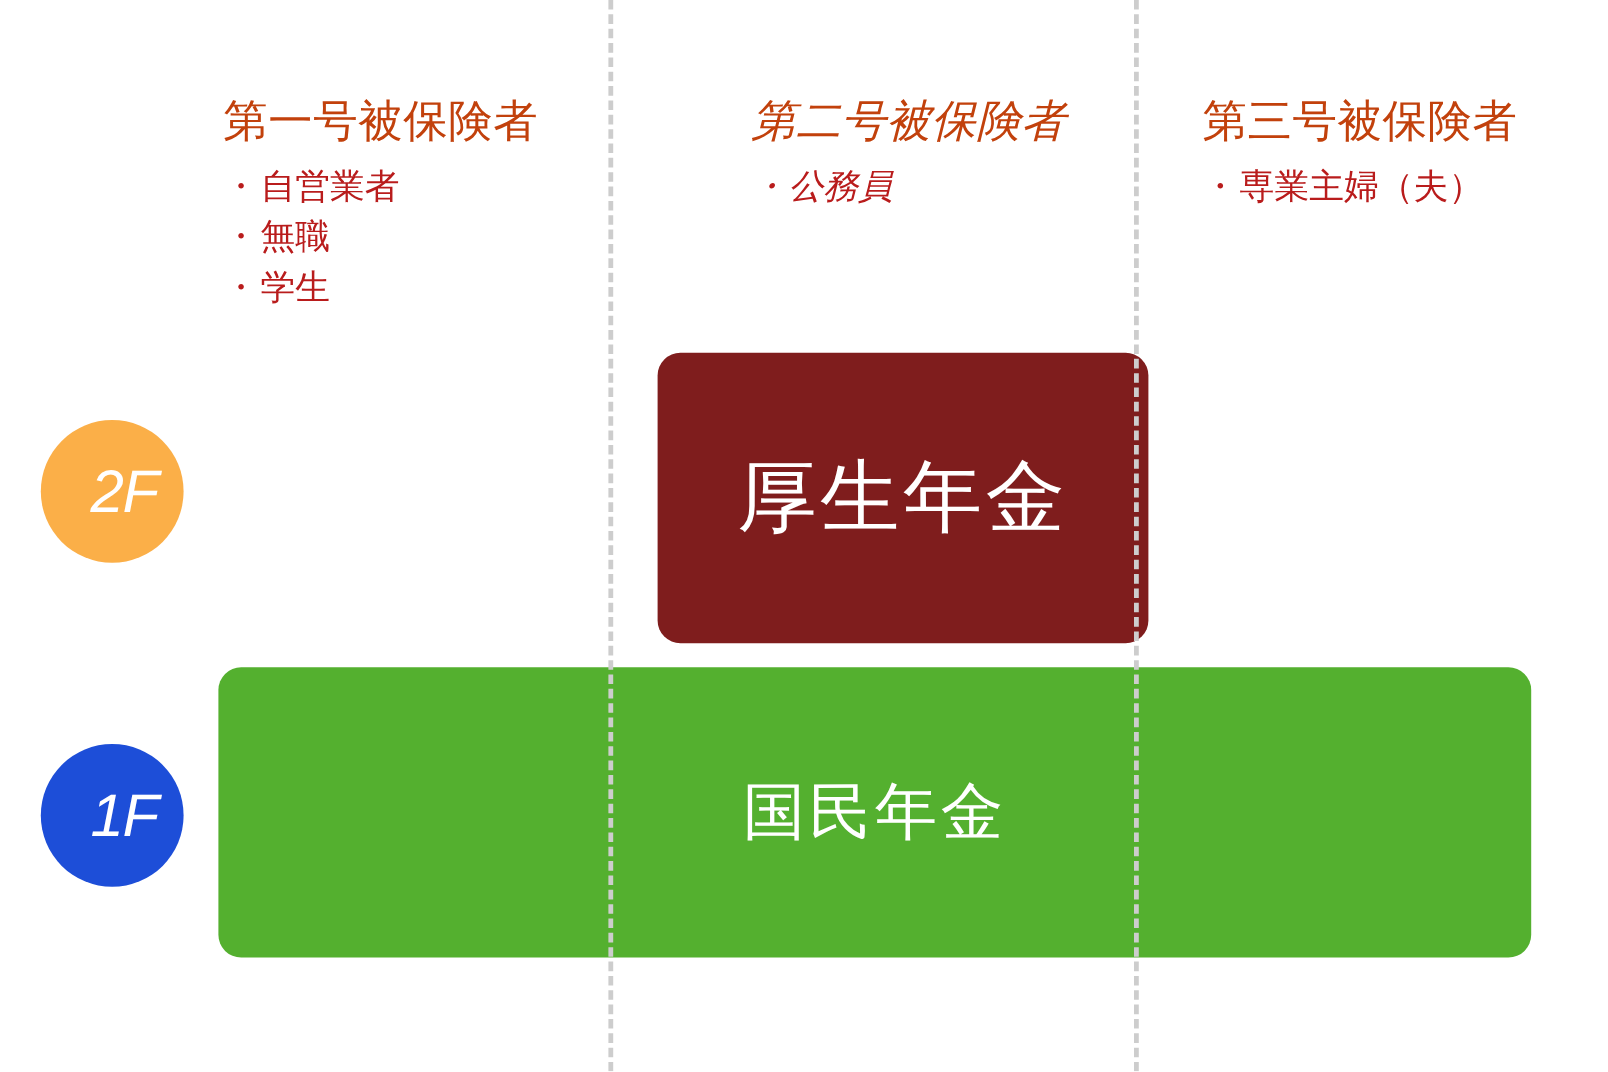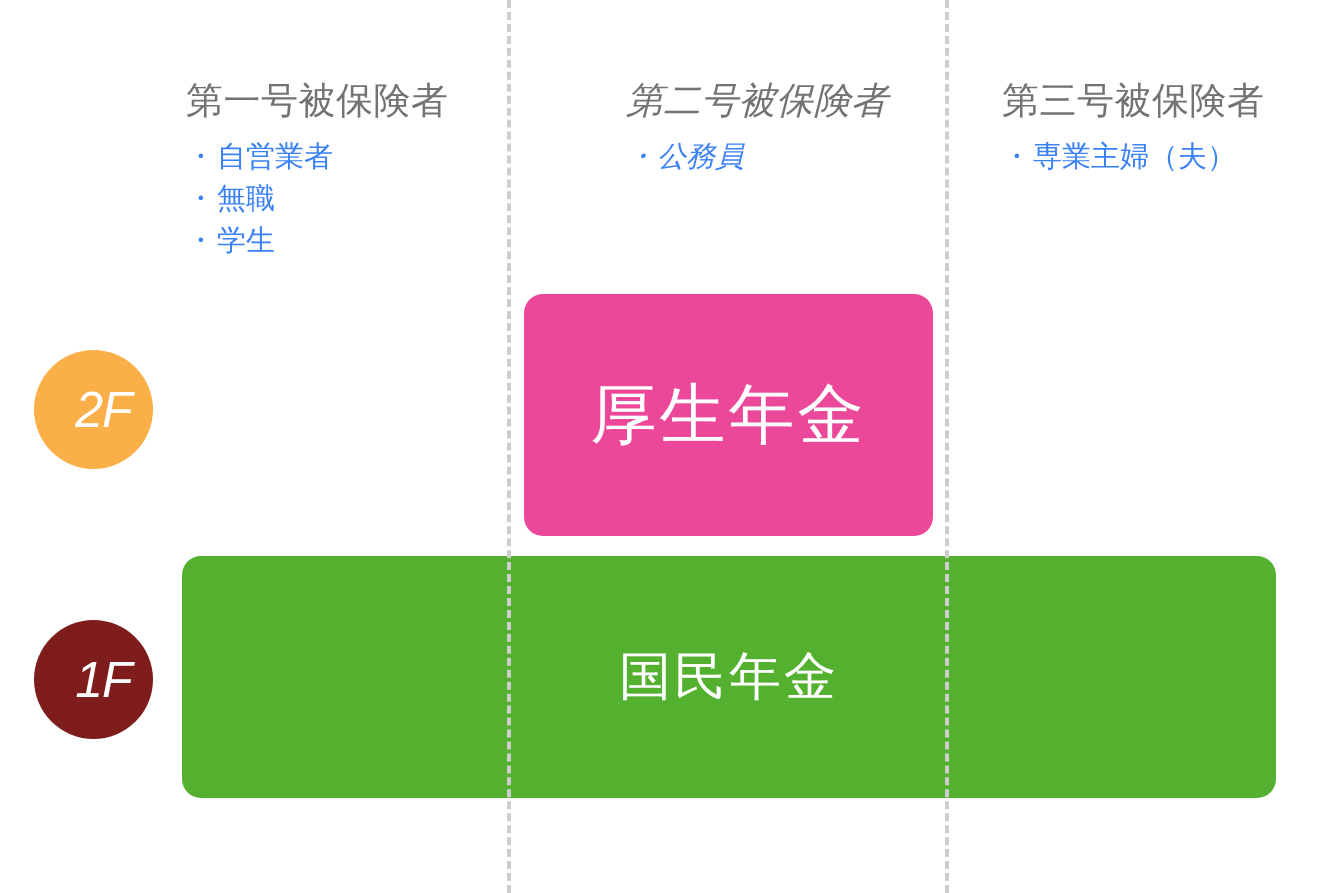--- a/index.html
+++ b/index.html
@@ -37,34 +37,34 @@
     top: 78px;
     z-index: 20;
   }
   #column-1 { left: 186px; width: 300px; }
   #column-2 { left: 626px; width: 300px; font-style: italic; }
   #column-3 { left: 1002px; width: 310px; }
 
   .column-title {
     font-size: 37px;
     line-height: 46px;
-    color: #737373;
+    color: #c2410c;
     white-space: nowrap;
     letter-spacing: 0.5px;
   }
 
   .column-list {
     list-style: none;
     margin: 11px 0 0 0;
     padding: 0;
   }
   .column-list li {
     font-size: 29px;
     line-height: 42px;
-    color: #3b82f6;
+    color: #b91c1c;
     white-space: nowrap;
   }
   .bullet-mark { margin-right: 2px; }
 
   
   .tier-box {
     position: absolute;
     display: flex;
     align-items: center;
     justify-content: center;
@@ -136,31 +136,31 @@
     </ul>
   </div>
 
   <div class="column" id="column-3">
     <div class="column-title">第三号被保険者</div>
     <ul class="column-list">
       <li><span class="bullet-mark">・</span><span>専業主婦（夫）</span></li>
     </ul>
   </div>
 
-  <div class="tier-box" id="tier-box-kosei" style="background: #ec4899;">
+  <div class="tier-box" id="tier-box-kosei" style="background: #7f1d1d; margin-left: 24px;">
     <span class="tier-label">厚生年金</span>
   </div>
 
   <div class="tier-box" id="tier-box-kokumin" style="background: rgb(84, 176, 47);">
     <span class="tier-label">国民年金</span>
   </div>
 
   <div class="floor-badge" id="floor-badge-2f" style="background: rgb(251, 175, 72);">
     <span class="floor-badge-label">2F</span>
   </div>
-  <div class="floor-badge" id="floor-badge-1f" style="background: #7f1d1d;">
+  <div class="floor-badge" id="floor-badge-1f" style="background: #1d4ed8;">
     <span class="floor-badge-label">1F</span>
   </div>
 
   <div class="divider" id="divider-1" style="border-left-color: rgb(205, 205, 205);"></div>
   <div class="divider" id="divider-2" style="border-left-color: rgb(205, 205, 205);"></div>
 
 </div>
 
 </body></html>

